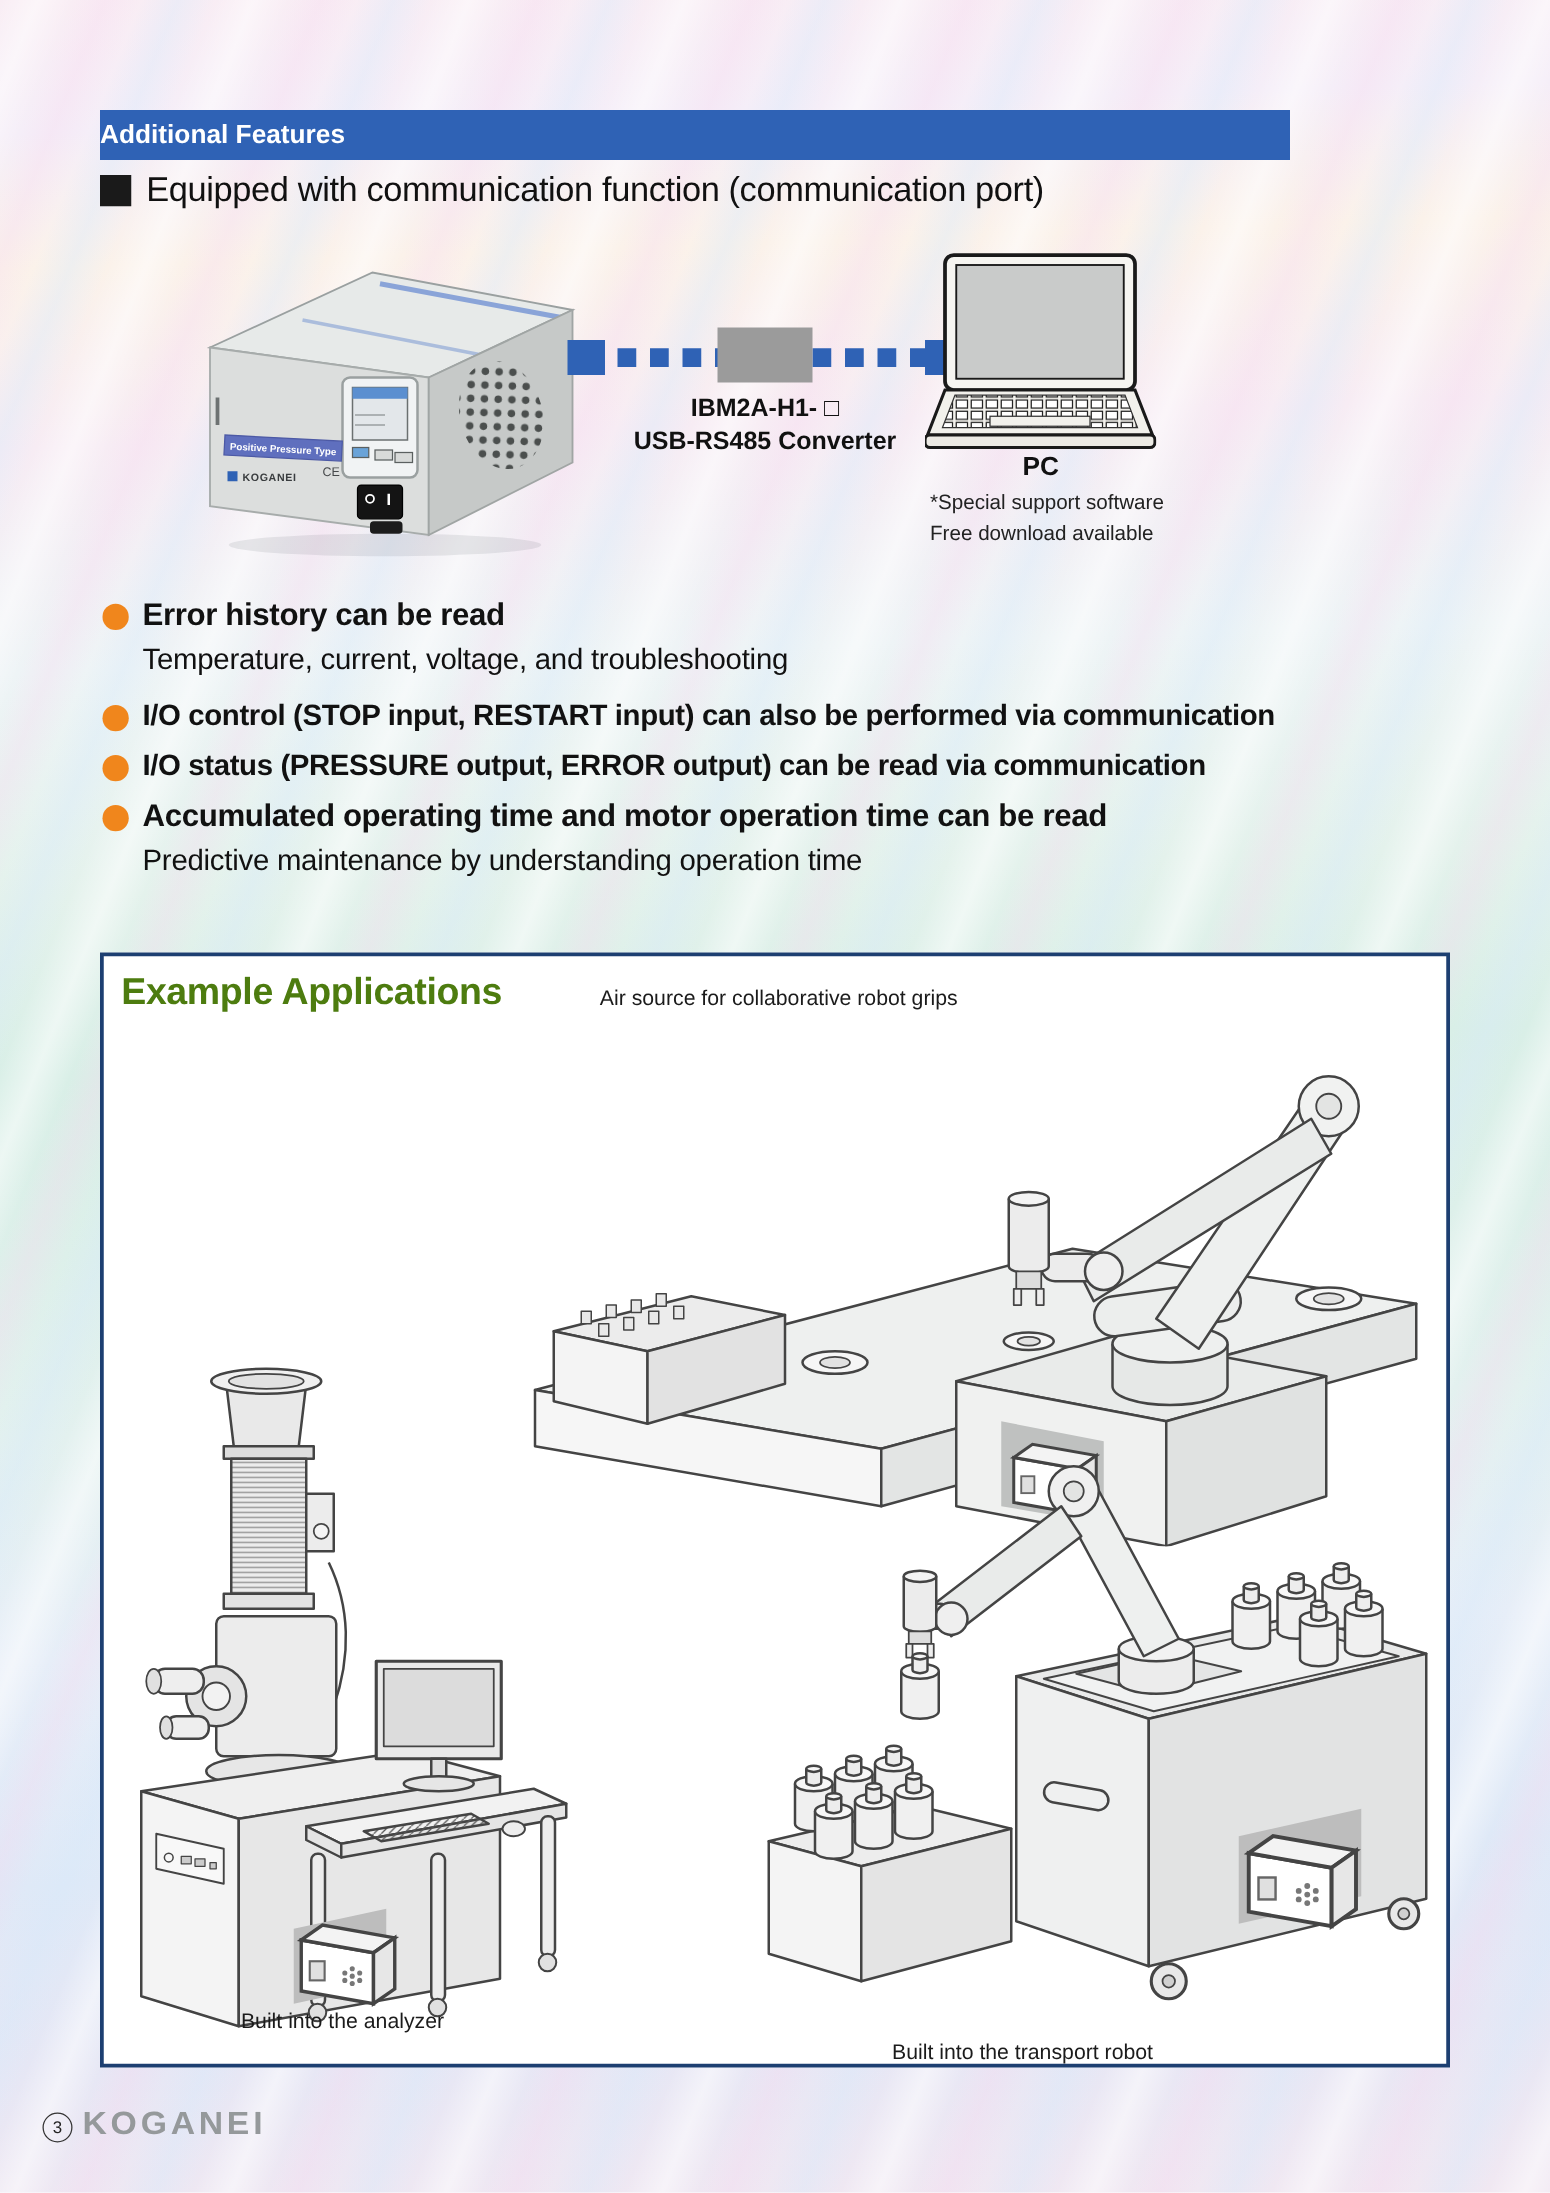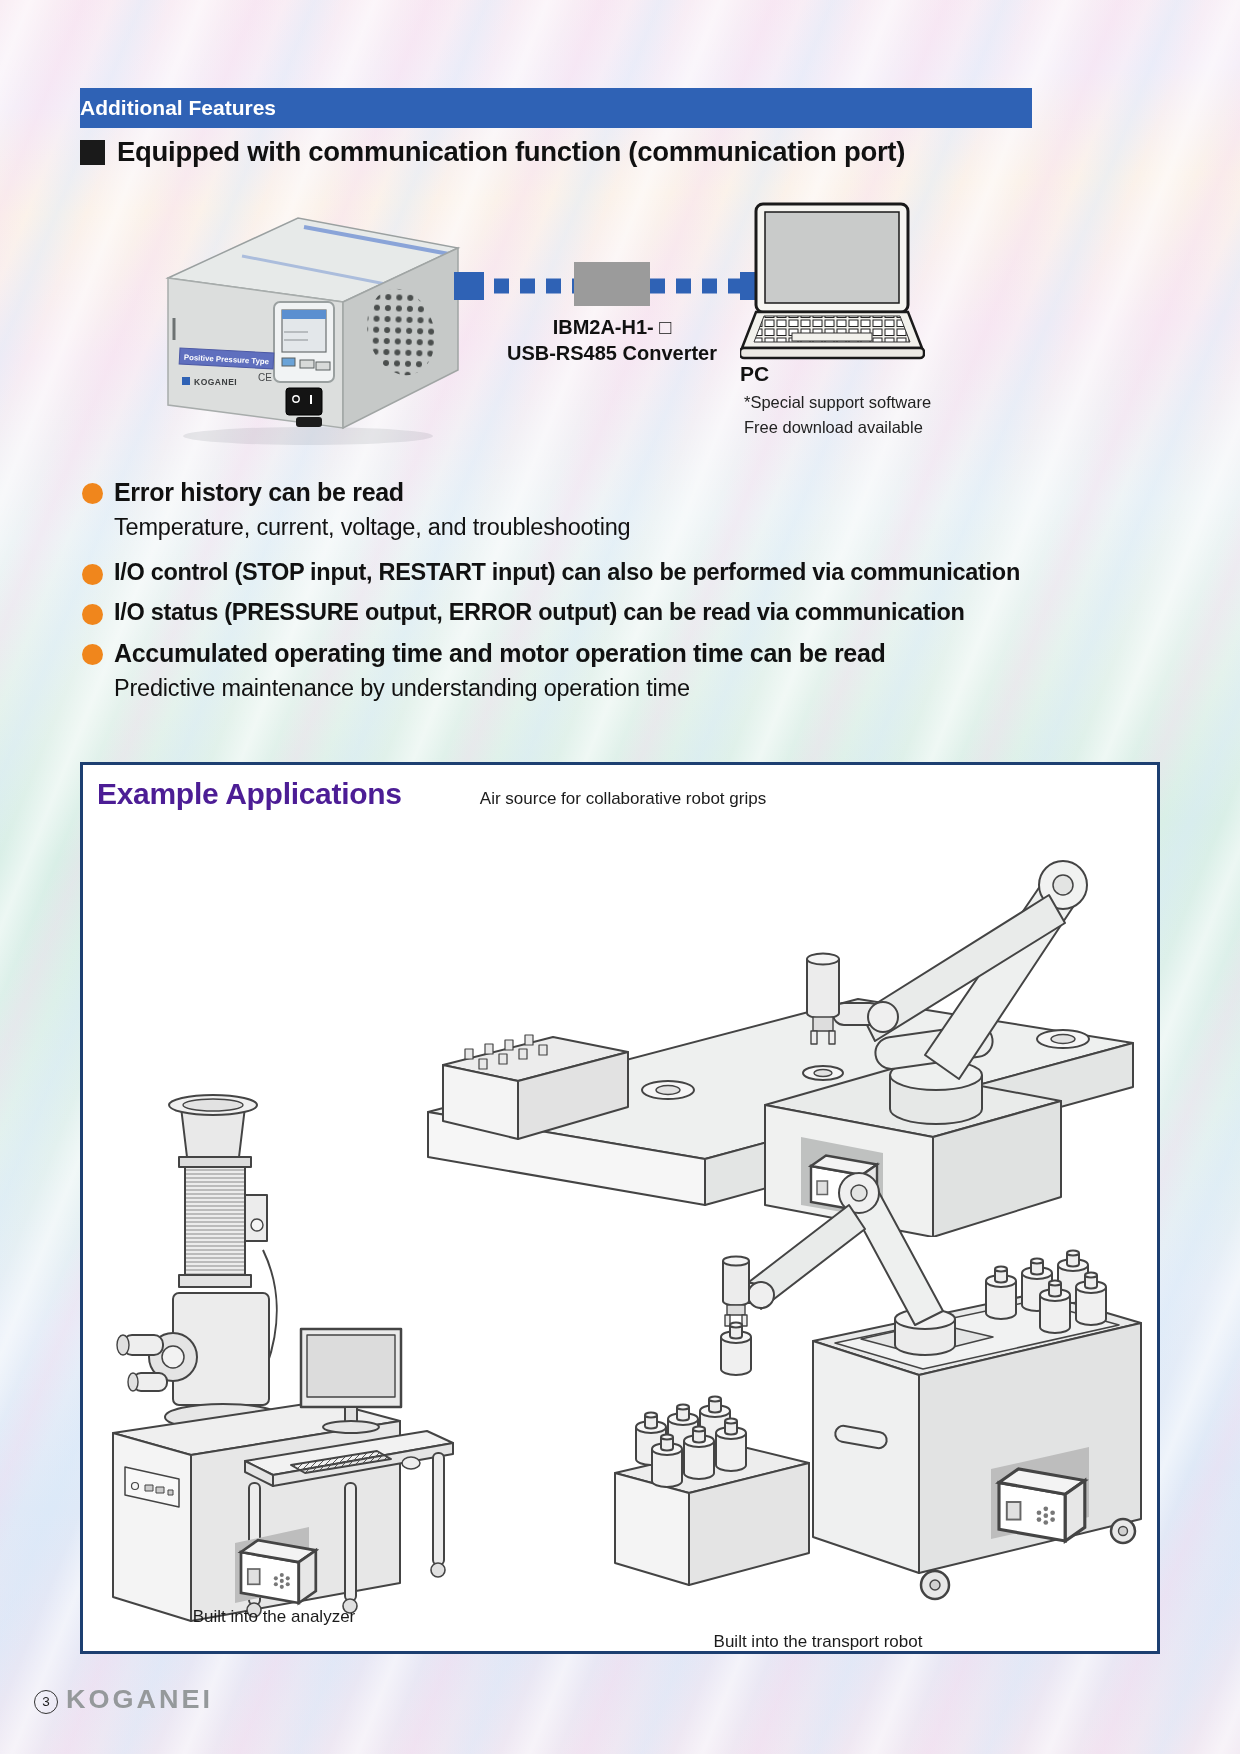--- a/index.html
+++ b/index.html
@@ -11,39 +11,39 @@
         rgba(246,214,238,.28) 78px, rgba(255,255,255,0) 105px,
         rgba(214,233,250,.35) 132px, rgba(255,255,255,0) 160px),
       linear-gradient(178deg,
         #f9edf4 0%, #f5eef8 6%, #fbf2ea 12%, #f7ecf4 20%, #eef4f6 30%,
         #e4f2ec 40%, #d9efe7 48%, #ddf0ea 56%, #e3f1ef 64%, #e7eef8 74%,
         #dfe9f7 84%, #e6e7f5 92%, #f1e8f2 100%);}
   .abs{position:absolute;}
   
   .hdr-bar{left:80px;top:88px;width:952px;height:40px;background:#2f62b5;
     color:#fff;font-size:21px;font-weight:bold;line-height:40px;box-sizing:border-box;}
-  .sec-head{left:80px;top:136px;width:1100px;font-size:27.5px;font-weight:bold;color:#111;
+  .sec-head{left:80px;top:136px;width:1100px;font-size:27.5px;font-weight:normal;color:#111;
     letter-spacing:-0.3px;display:flex;align-items:center;gap:12px;}
   .sq{width:25px;height:25px;background:#1a1a1a;flex-shrink:0;}
   
   .conv-labels{left:452px;top:316px;width:320px;text-align:center;color:#111;}
   .conv-labels .l1{font-size:20px;font-weight:bold;}
   .conv-labels .l2{font-size:20px;font-weight:bold;margin-top:3px;}
-  .pc-label{left:740px;top:362px;width:185px;font-size:21px;font-weight:bold;color:#111;}
+  .pc-label{left:740px;top:362px;width:185px;text-align:center;font-size:21px;font-weight:bold;color:#111;}
   .pc-note{left:744px;top:390px;width:260px;font-size:16.5px;color:#222;line-height:1.5;}
   
   .features{left:82px;top:478px;width:1090px;color:#111;}
   .feat{display:flex;align-items:flex-start;gap:11px;margin-bottom:13px;}
   .bullet{width:21px;height:21px;border-radius:50%;background:#f0861c;flex-shrink:0;margin-top:5px;}
   .ft{font-size:25px;font-weight:bold;letter-spacing:-0.3px;line-height:1.15;}
   .ft.compact{font-size:23.5px;}
   .fd{font-size:23.5px;margin:-6px 0 18px 32px;letter-spacing:-0.2px;}
   
   .ex-box{left:80px;top:762px;width:1080px;height:892px;background:#ffffff;border:3px solid #1d3f71;box-sizing:border-box;}
-  .ex-title{left:14px;top:12px;font-size:30px;font-weight:bold;color:#4c1d95;letter-spacing:-0.3px;}
+  .ex-title{left:14px;top:12px;font-size:30px;font-weight:bold;color:#4d7c0f;letter-spacing:-0.3px;}
   .cap{font-size:17px;color:#1b1b1b;}
   .cap-top{left:320px;top:24px;width:440px;text-align:center;}
   .cap-left{left:6px;top:842px;width:370px;text-align:center;}
   .cap-right{left:530px;top:842px;width:410px;text-align:center;margin-top:25px;}
   
   .pg-circle{left:34px;top:1690px;width:22px;height:22px;border:1.5px solid #333;border-radius:50%;
     text-align:center;line-height:22px;font-size:13.5px;color:#222;}
   .brand{left:66px;top:1684px;font-size:27px;font-weight:900;color:#95999b;letter-spacing:3px;transform:scaleY(.95);}
   svg{display:block;}
   .defs-holder{position:absolute;width:0;height:0;overflow:hidden;}

